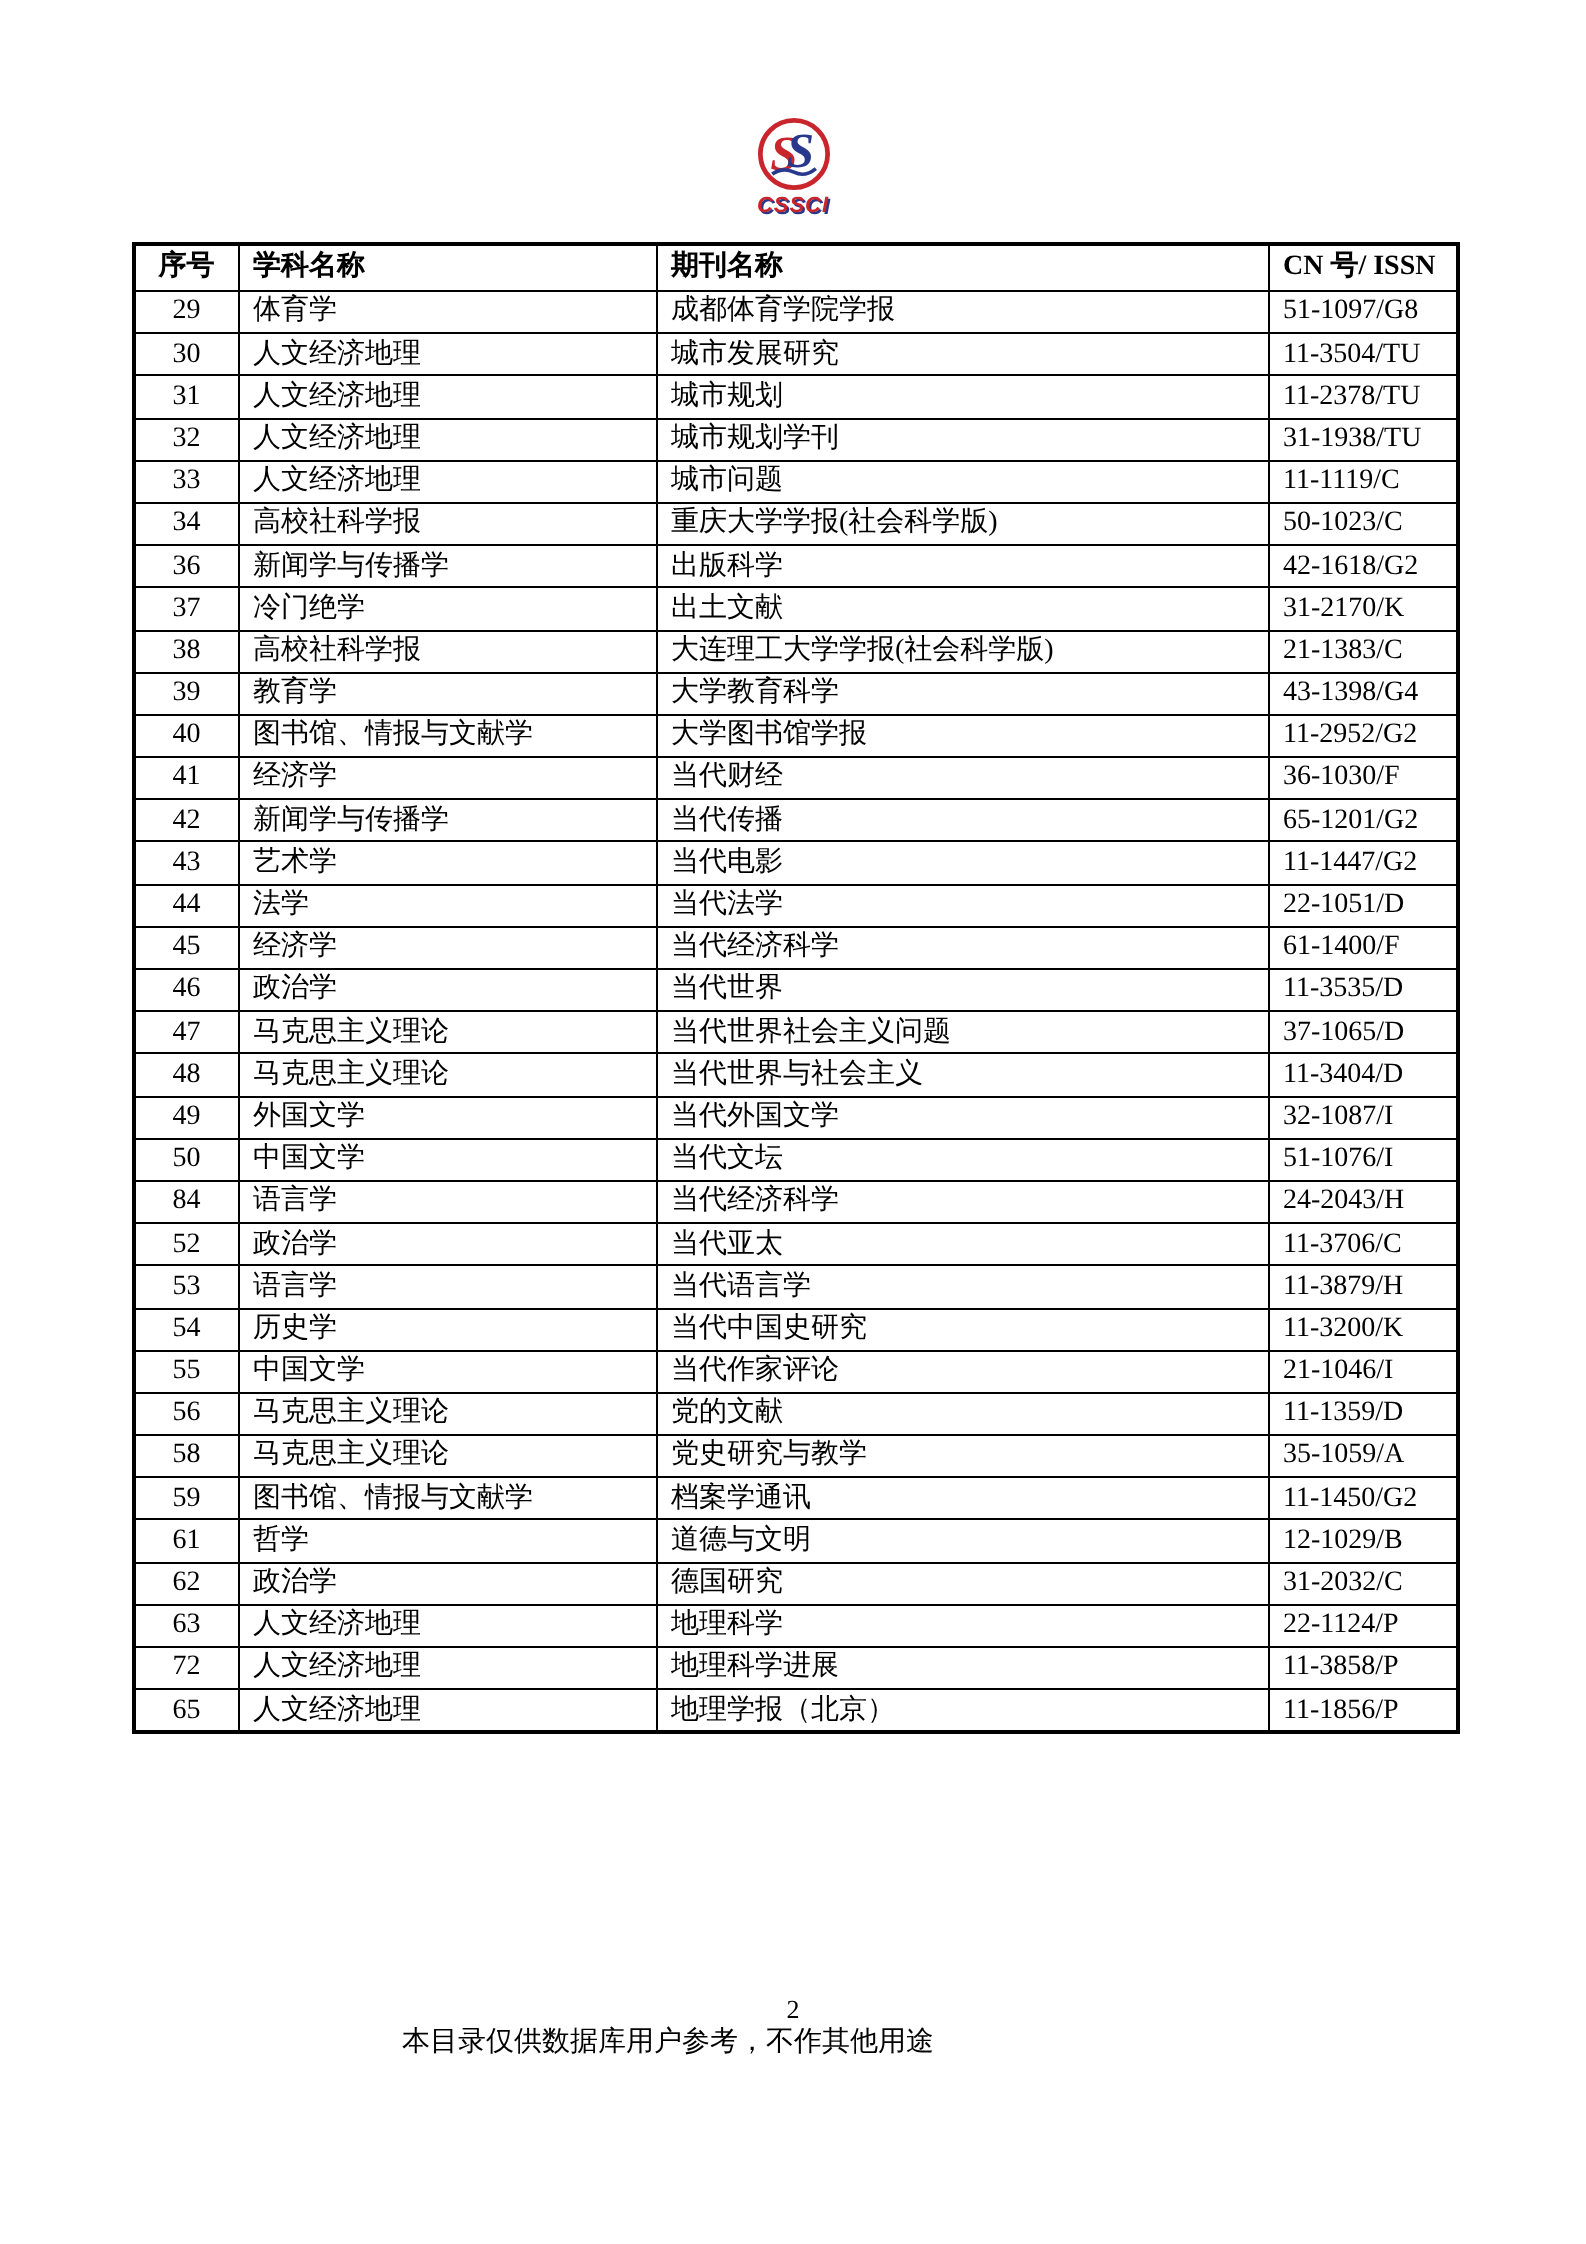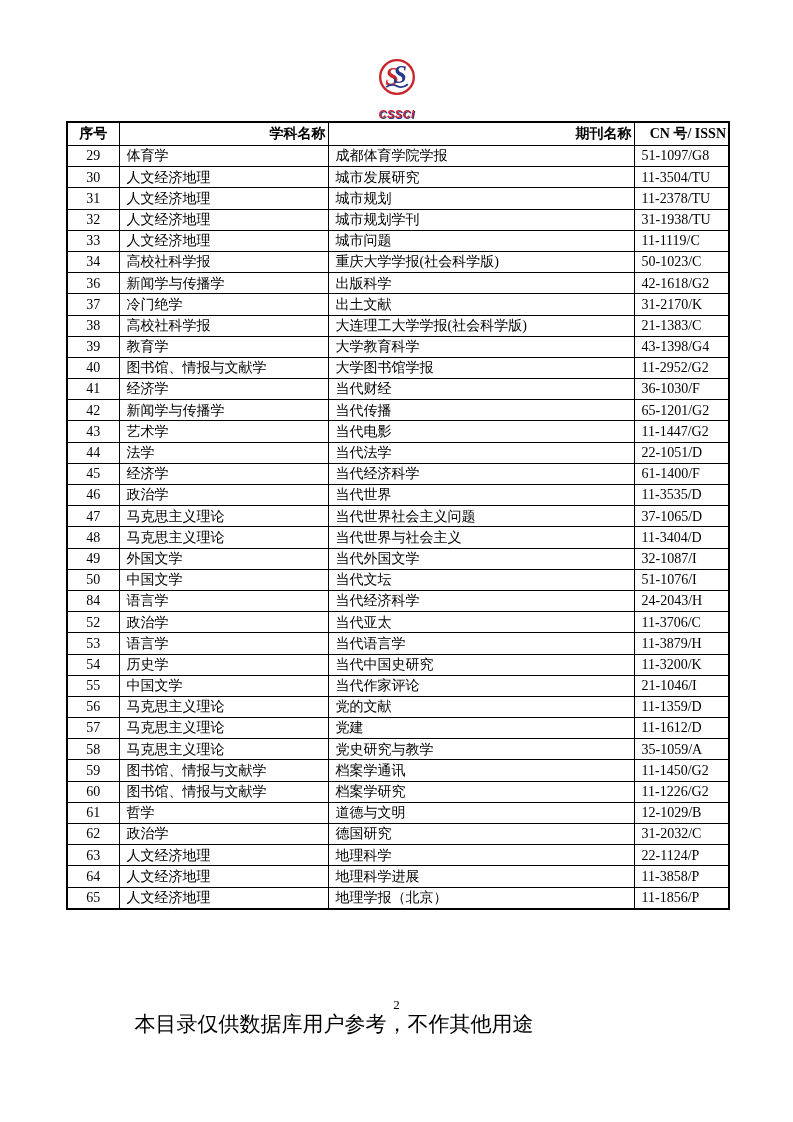--- a/index.html
+++ b/index.html
@@ -26,21 +26,21 @@
     display: flex;
     flex-direction: column;
     align-items: center;
   }
   .logo-mark {
     width: 40px;
     height: 40px;
     display: block;
   }
   .logo-word {
-    margin-top: 12px;
+    margin-top: 1px;
     font-family: "Liberation Sans", "DejaVu Sans", sans-serif;
     font-size: 11px;
     font-weight: bold;
     font-style: italic;
     letter-spacing: 0.5px;
     color: #c9252c;
     text-shadow: 1px 1px 0 #28388c;
     line-height: 1;
   }
 
@@ -66,21 +66,21 @@
     font-size: 14px;
     line-height: 1.1;
     vertical-align: middle;
     white-space: nowrap;
     overflow: hidden;
     padding: 0 2px 0 7px;
     height: 20.2px;
   }
   .journal-table th {
     font-weight: bold;
-    text-align: right;
+    text-align: left;
     height: 22px;
   }
   .journal-table th.center,
   .journal-table td.center {
     text-align: center;
     padding-left: 2px;
   }
 
   
   .page-number {
@@ -92,21 +92,21 @@
     font-size: 13px;
     line-height: 1.1;
   }
   .footer-note {
     position: absolute;
     top: 1012px;
     left: 0;
     width: 668px;
     text-align: center;
     font-family: "Liberation Sans", "DejaVu Sans", sans-serif;
-    font-size: 21px;
+    font-size: 14px;
     line-height: 1.15;
     color: #000000;
   }
 </style>
 </head>
 <body>
 
 <div class="page">
 
   <div class="logo-block">
@@ -291,63 +291,51 @@
           <td>当代作家评论</td>
           <td>21-1046/I</td>
         </tr>
         <tr>
           <td class="center">56</td>
           <td>马克思主义理论</td>
           <td>党的文献</td>
           <td>11-1359/D</td>
         </tr>
         <tr>
-          <td class="center">57</td>
-          <td>马克思主义理论</td>
-          <td>党建</td>
-          <td>11-1612/D</td>
-        </tr>
-        <tr>
           <td class="center">58</td>
           <td>马克思主义理论</td>
           <td>党史研究与教学</td>
           <td>35-1059/A</td>
         </tr>
         <tr>
           <td class="center">59</td>
           <td>图书馆、情报与文献学</td>
           <td>档案学通讯</td>
           <td>11-1450/G2</td>
         </tr>
         <tr>
-          <td class="center">60</td>
-          <td>图书馆、情报与文献学</td>
-          <td>档案学研究</td>
-          <td>11-1226/G2</td>
-        </tr>
-        <tr>
           <td class="center">61</td>
           <td>哲学</td>
           <td>道德与文明</td>
           <td>12-1029/B</td>
         </tr>
         <tr>
           <td class="center">62</td>
           <td>政治学</td>
           <td>德国研究</td>
           <td>31-2032/C</td>
         </tr>
         <tr>
           <td class="center">63</td>
           <td>人文经济地理</td>
           <td>地理科学</td>
           <td>22-1124/P</td>
         </tr>
         <tr>
-          <td class="center">64</td>
+          <td class="center">72</td>
           <td>人文经济地理</td>
           <td>地理科学进展</td>
           <td>11-3858/P</td>
         </tr>
         <tr>
           <td class="center">65</td>
           <td>人文经济地理</td>
           <td>地理学报（北京）</td>
           <td>11-1856/P</td>
         </tr>

